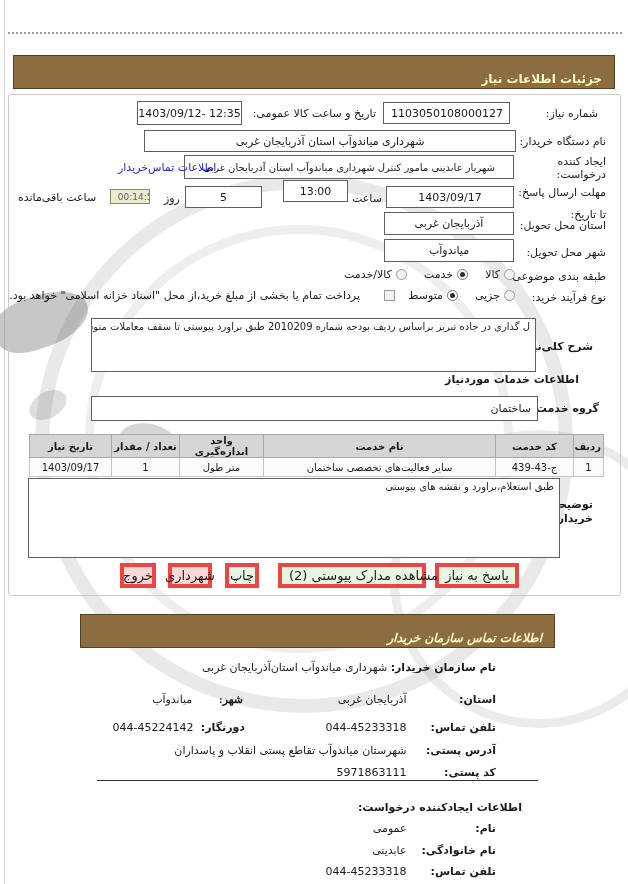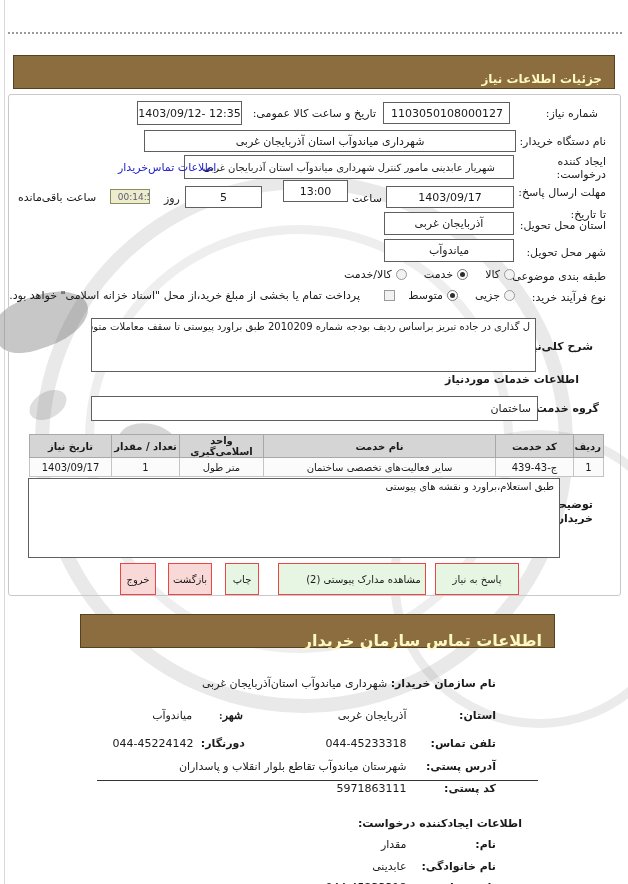--- a/index.html
+++ b/index.html
@@ -15,21 +15,21 @@
   .wm-ring1{left:35px;top:175px;width:510px;height:510px;border:14px solid rgba(120,120,120,0.16);border-radius:50%;}
   .wm-ring2{left:85px;top:225px;width:410px;height:410px;border:9px solid rgba(120,120,120,0.13);border-radius:50%;}
   .wm-ring3{left:390px;top:430px;width:280px;height:280px;border:9px solid rgba(120,120,120,0.15);border-radius:50%;}
   .wm-blob1{left:-6px;top:295px;width:96px;height:52px;background:rgba(70,70,70,0.30);border-radius:46% 54% 60% 40%;transform:rotate(-18deg);}
   .wm-blob2{left:118px;top:424px;width:62px;height:40px;background:rgba(70,70,70,0.22);border-radius:50%;transform:rotate(14deg);}
   .wm-blob3{left:28px;top:392px;width:40px;height:26px;background:rgba(70,70,70,0.18);border-radius:50%;transform:rotate(-30deg);}
 
   .bar{position:absolute;background:#8b6d3f;border:1px solid #55421f;color:#fef9c3;font-weight:bold;
        display:flex;align-items:flex-start;padding:16px 12px;box-sizing:border-box;z-index:2;}
   .bar1{left:13px;top:55px;width:602px;height:30px;font-size:12px;}
-  .bar2{left:80px;top:614px;width:475px;height:24px;font-size:16px;}
+  .bar2{left:80px;top:614px;width:475px;height:24px;font-size:12px;font-style:italic;}
 
   .panel{position:absolute;left:8px;top:94px;width:611px;height:500px;border:1px solid #c9c9c9;border-radius:3px;z-index:1;}
 
   .lbl{position:absolute;z-index:2;white-space:nowrap;}
   .b{font-weight:bold;}
   .field{position:absolute;background:#fff;border:1px solid #5f5f5f;box-sizing:border-box;
          display:flex;align-items:center;justify-content:center;z-index:2;overflow:hidden;white-space:nowrap;}
   .f-right{justify-content:flex-start;padding:0 6px;}
   .f-ltr{direction:ltr;}
   .tarea{align-items:flex-start;justify-content:flex-start;padding:2px 5px;font-size:10px;}
@@ -43,26 +43,26 @@
   .radio.sel{background:#fff;border-color:#777;}
   .radio.sel::after{content:"";position:absolute;left:2px;top:2px;width:5px;height:5px;border-radius:50%;background:#2e2e2e;}
   .checkbox{width:11px;height:11px;border:1px solid #9a9a9a;background:#f2f2f2;display:inline-block;box-sizing:border-box;}
   .chk-row{position:absolute;display:flex;align-items:center;gap:24px;z-index:2;white-space:nowrap;}
 
   table.svc{position:absolute;left:29px;top:434px;width:574px;border-collapse:collapse;z-index:2;
             font-size:10px;table-layout:fixed;background:#fcfcfc;}
   table.svc th{background:#d5d5d5;border:1px solid #a8a8a8;font-weight:bold;height:19px;padding:0 2px;}
   table.svc td{border:1px solid #c4c4c4;height:18px;text-align:center;padding:0 2px;background:#fbfbfb;}
 
-  .btn{position:absolute;top:563px;height:32px;border:1px solid #ef4444;display:flex;align-items:center;
-       justify-content:center;font-size:10px;box-sizing:border-box;z-index:2;cursor:pointer;white-space:nowrap;}
+  .btn{position:absolute;top:563px;height:25px;border:4px solid #ef4444;display:flex;align-items:center;
+       justify-content:center;font-size:13px;box-sizing:border-box;z-index:2;cursor:pointer;white-space:nowrap;}
   .btn-green{background:#e7f6e3;}
   .btn-pink{background:#f8d9d7;}
 
-  .crow{position:absolute;z-index:2;white-space:nowrap;margin-top:16px;}
+  .crow{position:absolute;z-index:2;white-space:nowrap;}
   .cl{font-weight:bold;display:inline-block;min-width:86px;}
   .cl2{font-weight:bold;display:inline-block;min-width:48px;}
   .hr-line{position:absolute;left:97px;top:780px;width:441px;border-top:1px solid #333;height:0;z-index:2;}
 </style>
 </head>
 <body>
 
 <div class="edge-left"></div>
 <div class="dotted-sep"></div>
 
@@ -153,21 +153,21 @@
       <col style="width:232px">
     <col style="width:84px">
       <col style="width:68px">
       <col style="width:82px">
   </colgroup>
   <thead>
     <tr>
       <th>ردیف</th>
       <th>کد خدمت</th>
       <th>نام خدمت</th>
-      <th>واحد اسلامی‌گیری</th>
+      <th>واحد اندازه‌گیری</th>
       <th>تعداد / مقدار</th>
       <th>تاریخ نیاز</th>
     </tr>
   </thead>
   <tbody>
     <tr>
       <td>1</td>
       <td>ج-43-439</td>
       <td>سایر فعالیت‌های تخصصی ساختمان</td>
       <td>متر طول</td>
@@ -177,21 +177,21 @@
   </tbody>
 </table>
 
 <div class="lbl b" style="right:35px;top:498px;">توضیحات</div>
 <div class="lbl b" style="right:35px;top:512px;">خریدار:</div>
 <div class="field tarea" style="left:28px;top:478px;width:532px;height:80px;">طبق استعلام،براورد و نقشه های پیوستی</div>
 
 <div class="btn btn-green" style="left:435px;width:84px;">پاسخ به نیاز</div>
 <div class="btn btn-green" style="left:278px;width:148px;padding-left:23px;">مشاهده مدارک پیوستی (2)</div>
 <div class="btn btn-green" style="left:225px;width:34px;">چاپ</div>
-<div class="btn btn-pink" style="left:168px;width:44px;">بازگشت</div>
+<div class="btn btn-pink" style="left:168px;width:44px;">شهرداری</div>
 <div class="btn btn-pink" style="left:120px;width:36px;">خروج</div>
 
 <div class="bar bar2">
   <span>اطلاعات تماس سازمان خریدار</span>
 </div>
 
 <div class="crow" style="right:132px;top:661px;">
   <span class="cl">نام سازمان خریدار:</span>
   <span>شهرداری میاندوآب استان‌آذربایجان غربی</span>
 </div>
@@ -206,33 +206,33 @@
 <div class="crow" style="right:132px;top:721px;">
   <span class="cl">تلفن تماس:</span>
   <span>044-45233318</span>
 </div>
 <div class="crow" style="right:383px;top:721px;">
   <span class="cl2">دورنگار:</span>
   <span>044-45224142</span>
 </div>
 <div class="crow" style="right:132px;top:744px;">
   <span class="cl">آدرس پستی:</span>
-  <span>شهرستان میاندوآب تقاطع بلوار انقلاب و پاسداران</span>
+  <span>شهرستان میاندوآب تقاطع پستی انقلاب و پاسداران</span>
 </div>
 <div class="crow" style="right:132px;top:766px;">
   <span class="cl">کد پستی:</span>
   <span>5971863111</span>
 </div>
 
 <div class="hr-line"></div>
 
 <div class="crow b" style="right:106px;top:801px;">اطلاعات ایجادکننده درخواست:</div>
 <div class="crow" style="right:132px;top:822px;">
   <span class="cl">نام:</span>
-  <span>مقدار</span>
+  <span>عمومی</span>
 </div>
 <div class="crow" style="right:132px;top:844px;">
   <span class="cl">نام خانوادگی:</span>
   <span>عابدینی</span>
 </div>
 <div class="crow" style="right:132px;top:865px;">
   <span class="cl">تلفن تماس:</span>
   <span>044-45233318</span>
 </div>
 

